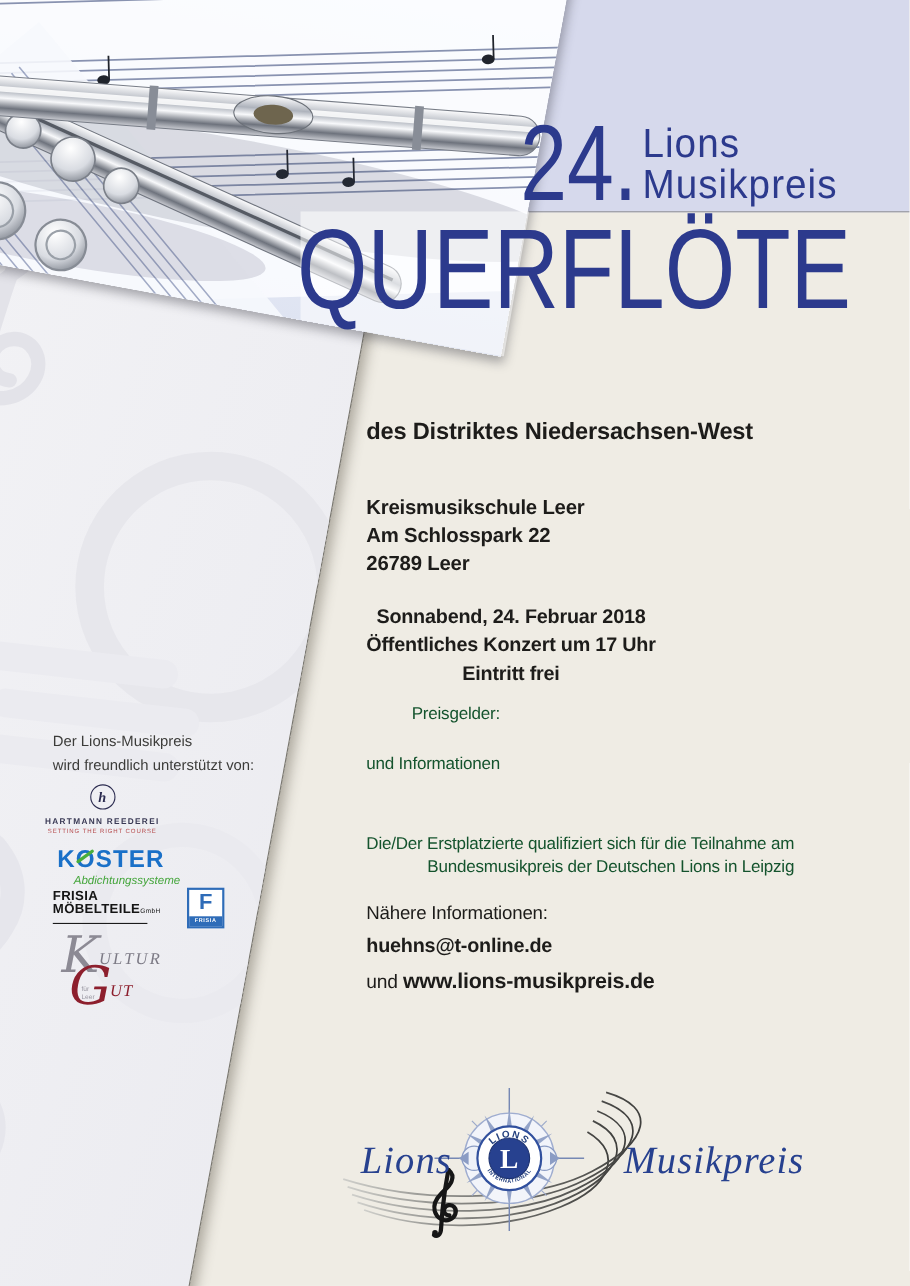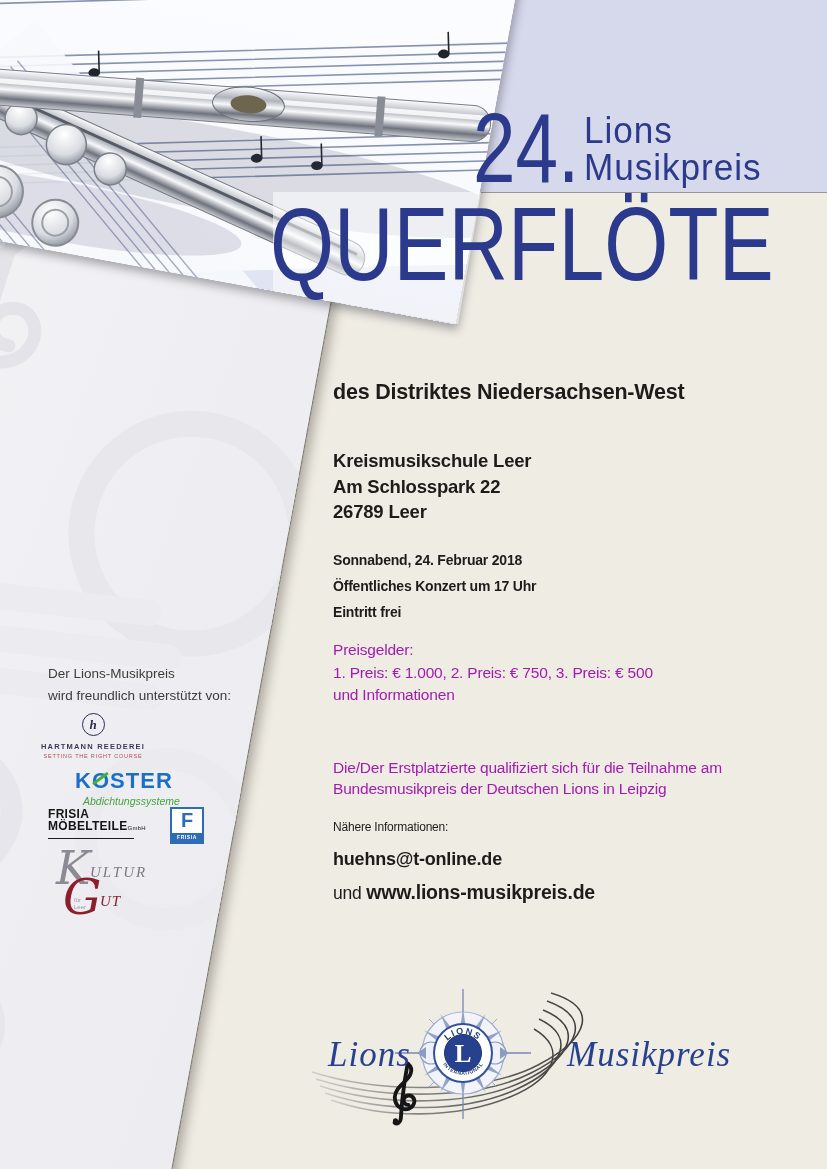--- a/index.html
+++ b/index.html
@@ -36,39 +36,39 @@
     letter-spacing:1px;transform:scaleX(.95);transform-origin:left top;white-space:nowrap;}
   .orgl1{left:584px;top:112px;} .orgl2{left:584px;top:149px;}
   .querf{position:absolute;left:270px;top:193px;z-index:6;color:#2c3a8d;
     font-size:103px;line-height:1;transform:scaleX(.80);transform-origin:left top;white-space:nowrap;}
 
   
   .content{position:absolute;left:0;top:0;z-index:5;color:#1d1c1a;}
   .content div{position:absolute;white-space:nowrap;letter-spacing:-.2px;}
   .district{left:333px;top:380px;font-size:21.5px;font-weight:bold;}
   .venue{left:333px;top:448px;font-size:18.5px;font-weight:bold;line-height:25.5px;}
-  .event{left:333px;top:547px;font-size:14px;font-weight:bold;line-height:26px;}
-  .grayblock{color:#a21caf;}
+  .event{left:333px;top:547px;font-size:18px;font-weight:bold;line-height:26px;text-align:center;}
+  .grayblock{color:#14532d;text-align:right;}
   .prizes{left:333px;top:639px;font-size:15.5px;line-height:22.6px;}
   .qual{left:333px;top:757px;font-size:15.5px;line-height:21px;}
-  .infolabel{left:333px;top:820px;font-size:12px;}
+  .infolabel{left:333px;top:820px;font-size:17px;}
   .email{left:333px;top:849px;font-size:18px;font-weight:bold;}
   .undline{left:333px;top:881px;font-size:17.5px;}
   .undline b{font-size:19.5px;}
 
   
   .side{position:absolute;z-index:5;}
   .support{left:48px;top:663px;font-size:13.5px;line-height:22px;color:#3c3c3a;white-space:nowrap;}
   .hartmann{left:38px;top:713px;width:110px;text-align:center;}
   .h-circ{margin:0 auto;width:21px;height:21px;border:1.5px solid #2c2c50;border-radius:50%;
     font-family:"Liberation Serif",serif;font-style:italic;font-weight:bold;font-size:13px;
     color:#2c2c50;line-height:21px;}
   .h-name{margin-top:6px;font-size:7.5px;font-weight:bold;letter-spacing:1.2px;color:#3a3a55;white-space:nowrap;}
   .h-tag{margin-top:2px;font-size:5.5px;letter-spacing:.8px;color:#b5494b;white-space:nowrap;}
-  .koester{left:68px;top:768px;text-align:center;}
+  .koester{left:52px;top:768px;}
   .k-name{font-size:22px;font-weight:900;letter-spacing:1px;color:#1a70c8;white-space:nowrap;}
   .k-o{position:relative;display:inline-block;}
   .k-slash{position:absolute;left:-1px;top:9px;width:19px;height:3.4px;background:#4aae3c;
     transform:rotate(-36deg);border-radius:2px;}
   .k-sub{margin:1px 0 0 15px;font-size:10.5px;font-style:italic;color:#44a53b;white-space:nowrap;}
   .frisia{left:48px;top:809px;}
   .f-l1{font-size:12px;font-weight:900;color:#151515;line-height:11px;letter-spacing:.3px;}
   .f-l2{font-size:12px;font-weight:900;color:#151515;line-height:13px;letter-spacing:.3px;}
   .f-gmbh{font-size:6px;font-weight:normal;}
   .f-rule{width:86px;height:0;border-bottom:1.5px solid #1b1b1b;margin-top:3px;}
@@ -237,21 +237,21 @@
       <span>Am Schlosspark 22</span><br>
       <span>26789 Leer</span>
     </div>
     <div class="event">
       <span>Sonnabend, 24. Februar 2018</span><br>
       <span>Öffentliches Konzert um 17 Uhr</span><br>
       <span>Eintritt frei</span>
     </div>
     <div class="prizes grayblock">
       <span>Preisgelder:</span><br>
-      <span>1. Preis: € 1.000, 2. Preis: € 750, 3. Preis: € 500</span><br>
+      <br>
       <span>und Informationen</span>
     </div>
     <div class="qual grayblock">
       <span>Die/Der Erstplatzierte qualifiziert sich für die Teilnahme am</span><br>
       <span>Bundesmusikpreis der Deutschen Lions in Leipzig</span>
     </div>
     <div class="infolabel">Nähere Informationen:</div>
     <div class="email">huehns@t-online.de</div>
     <div class="undline"><span>und </span><b>www.lions-musikpreis.de</b></div>
   </div>

